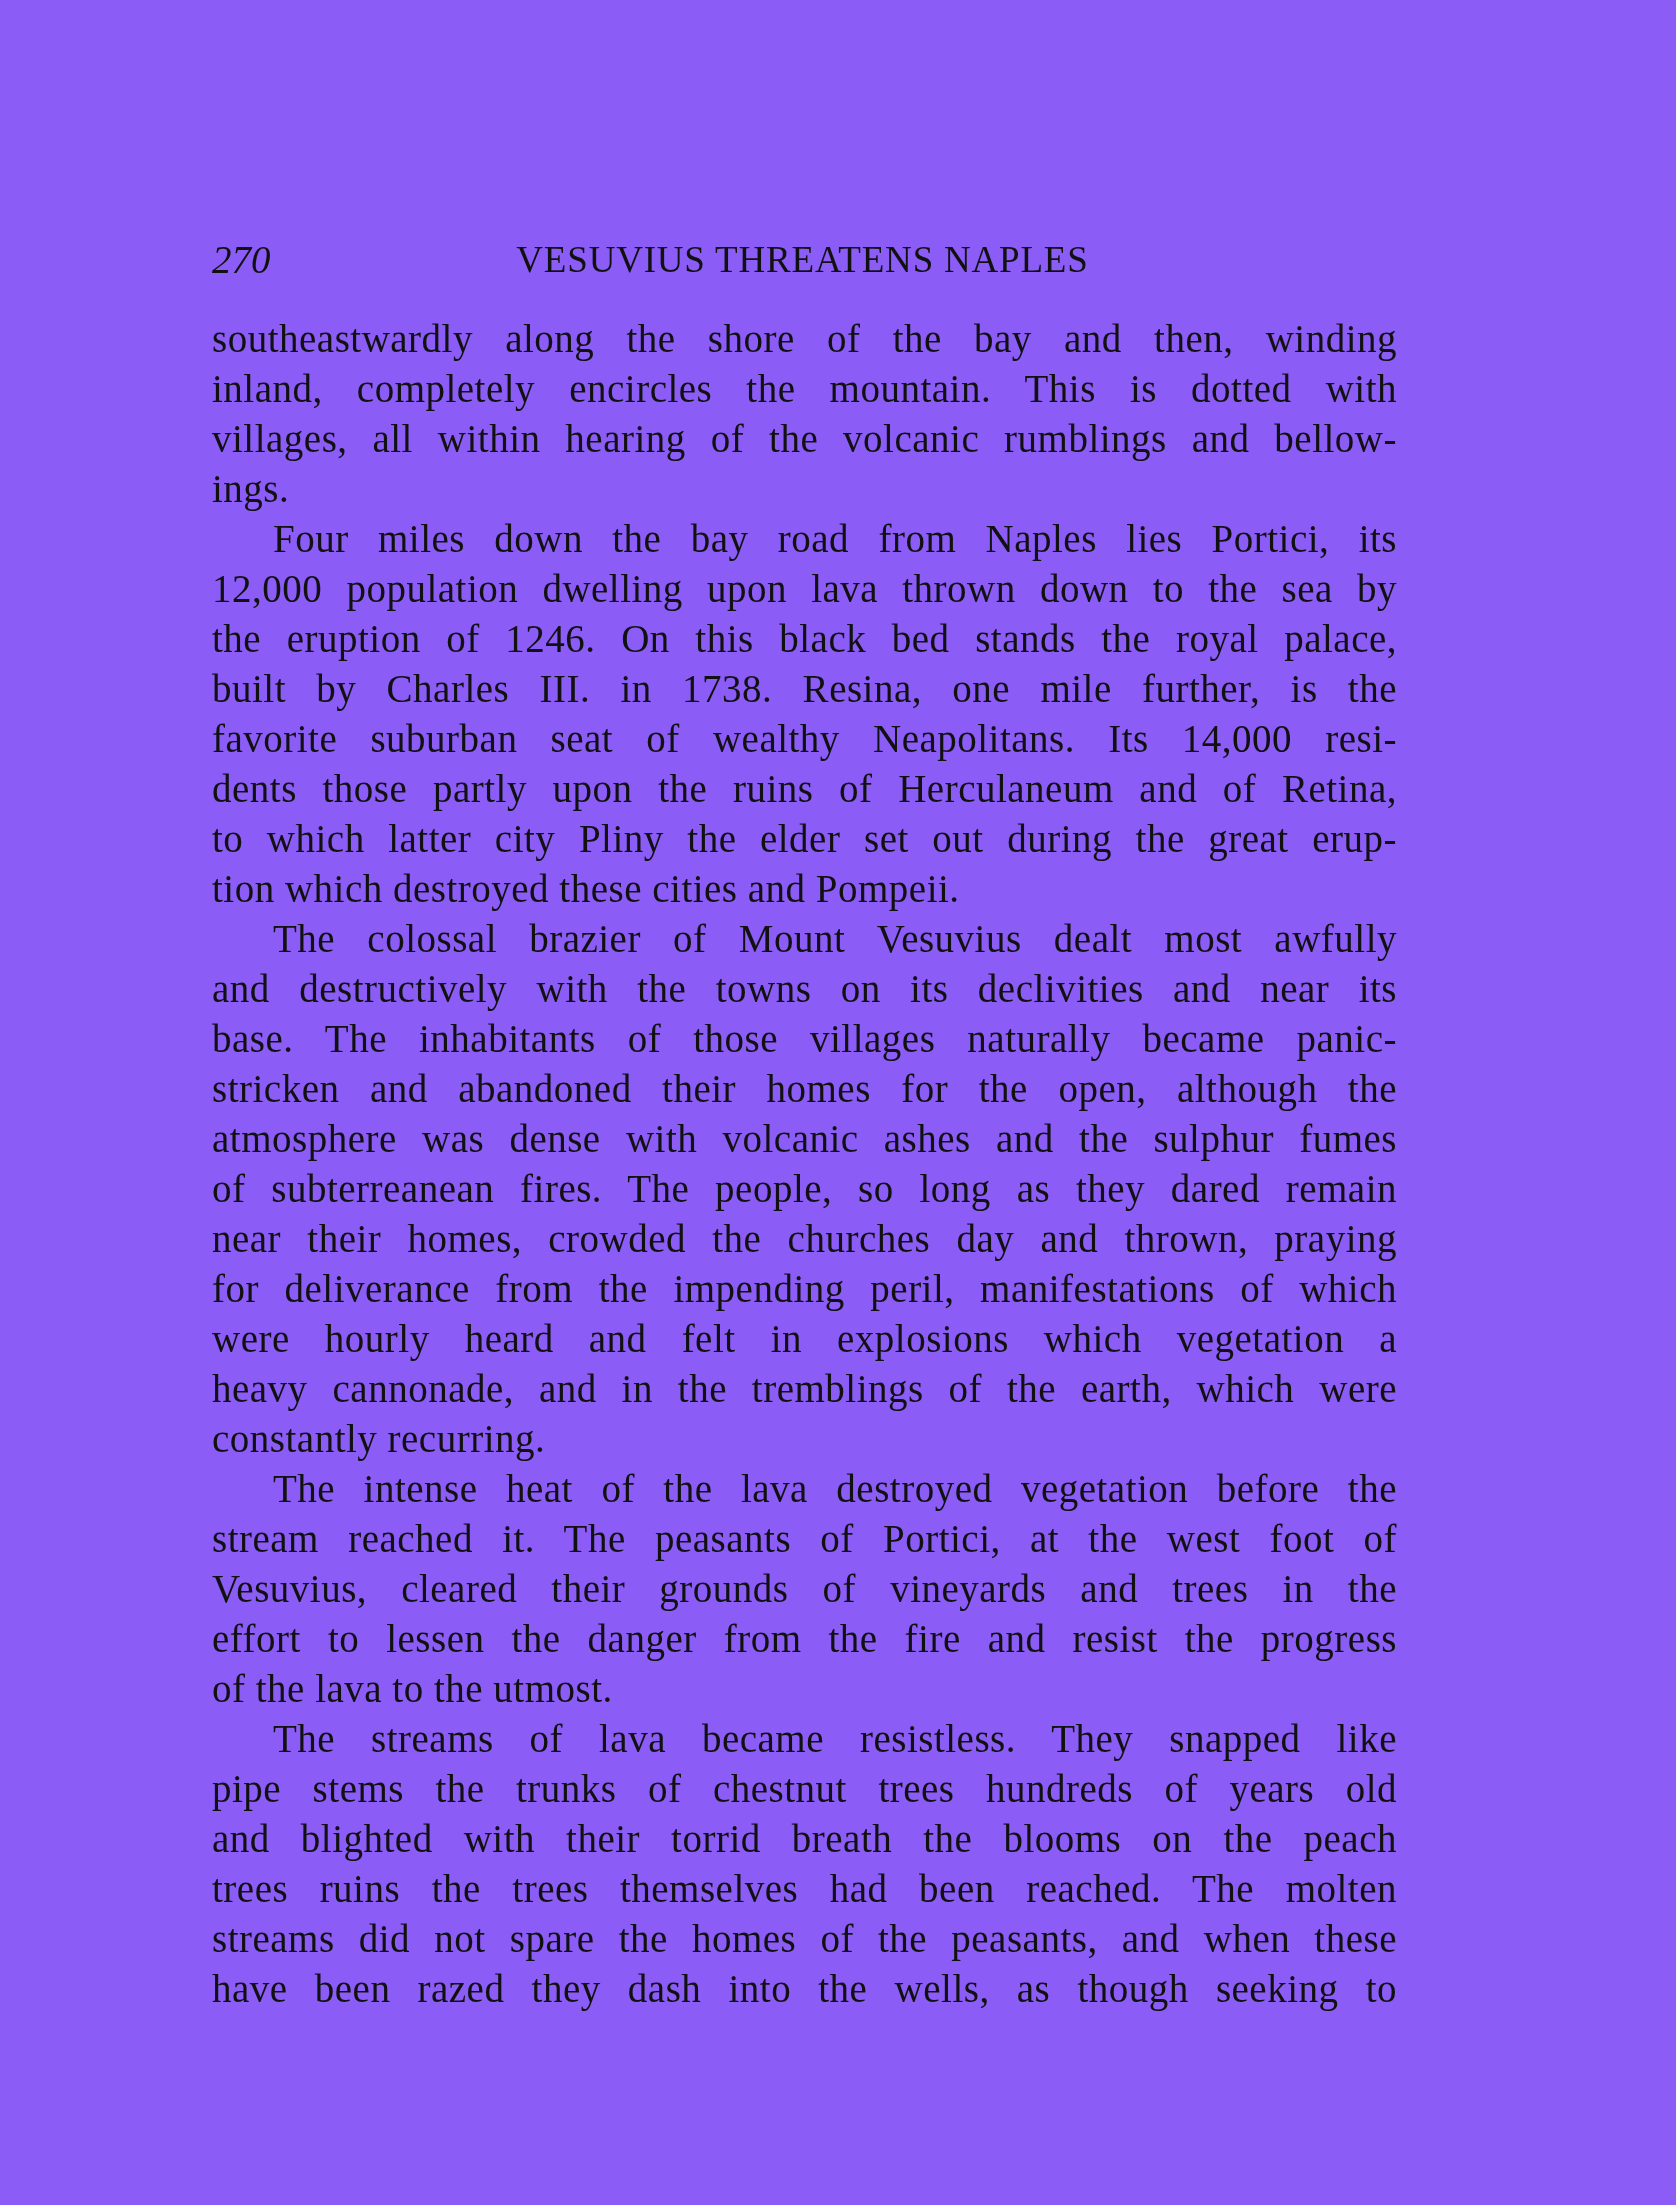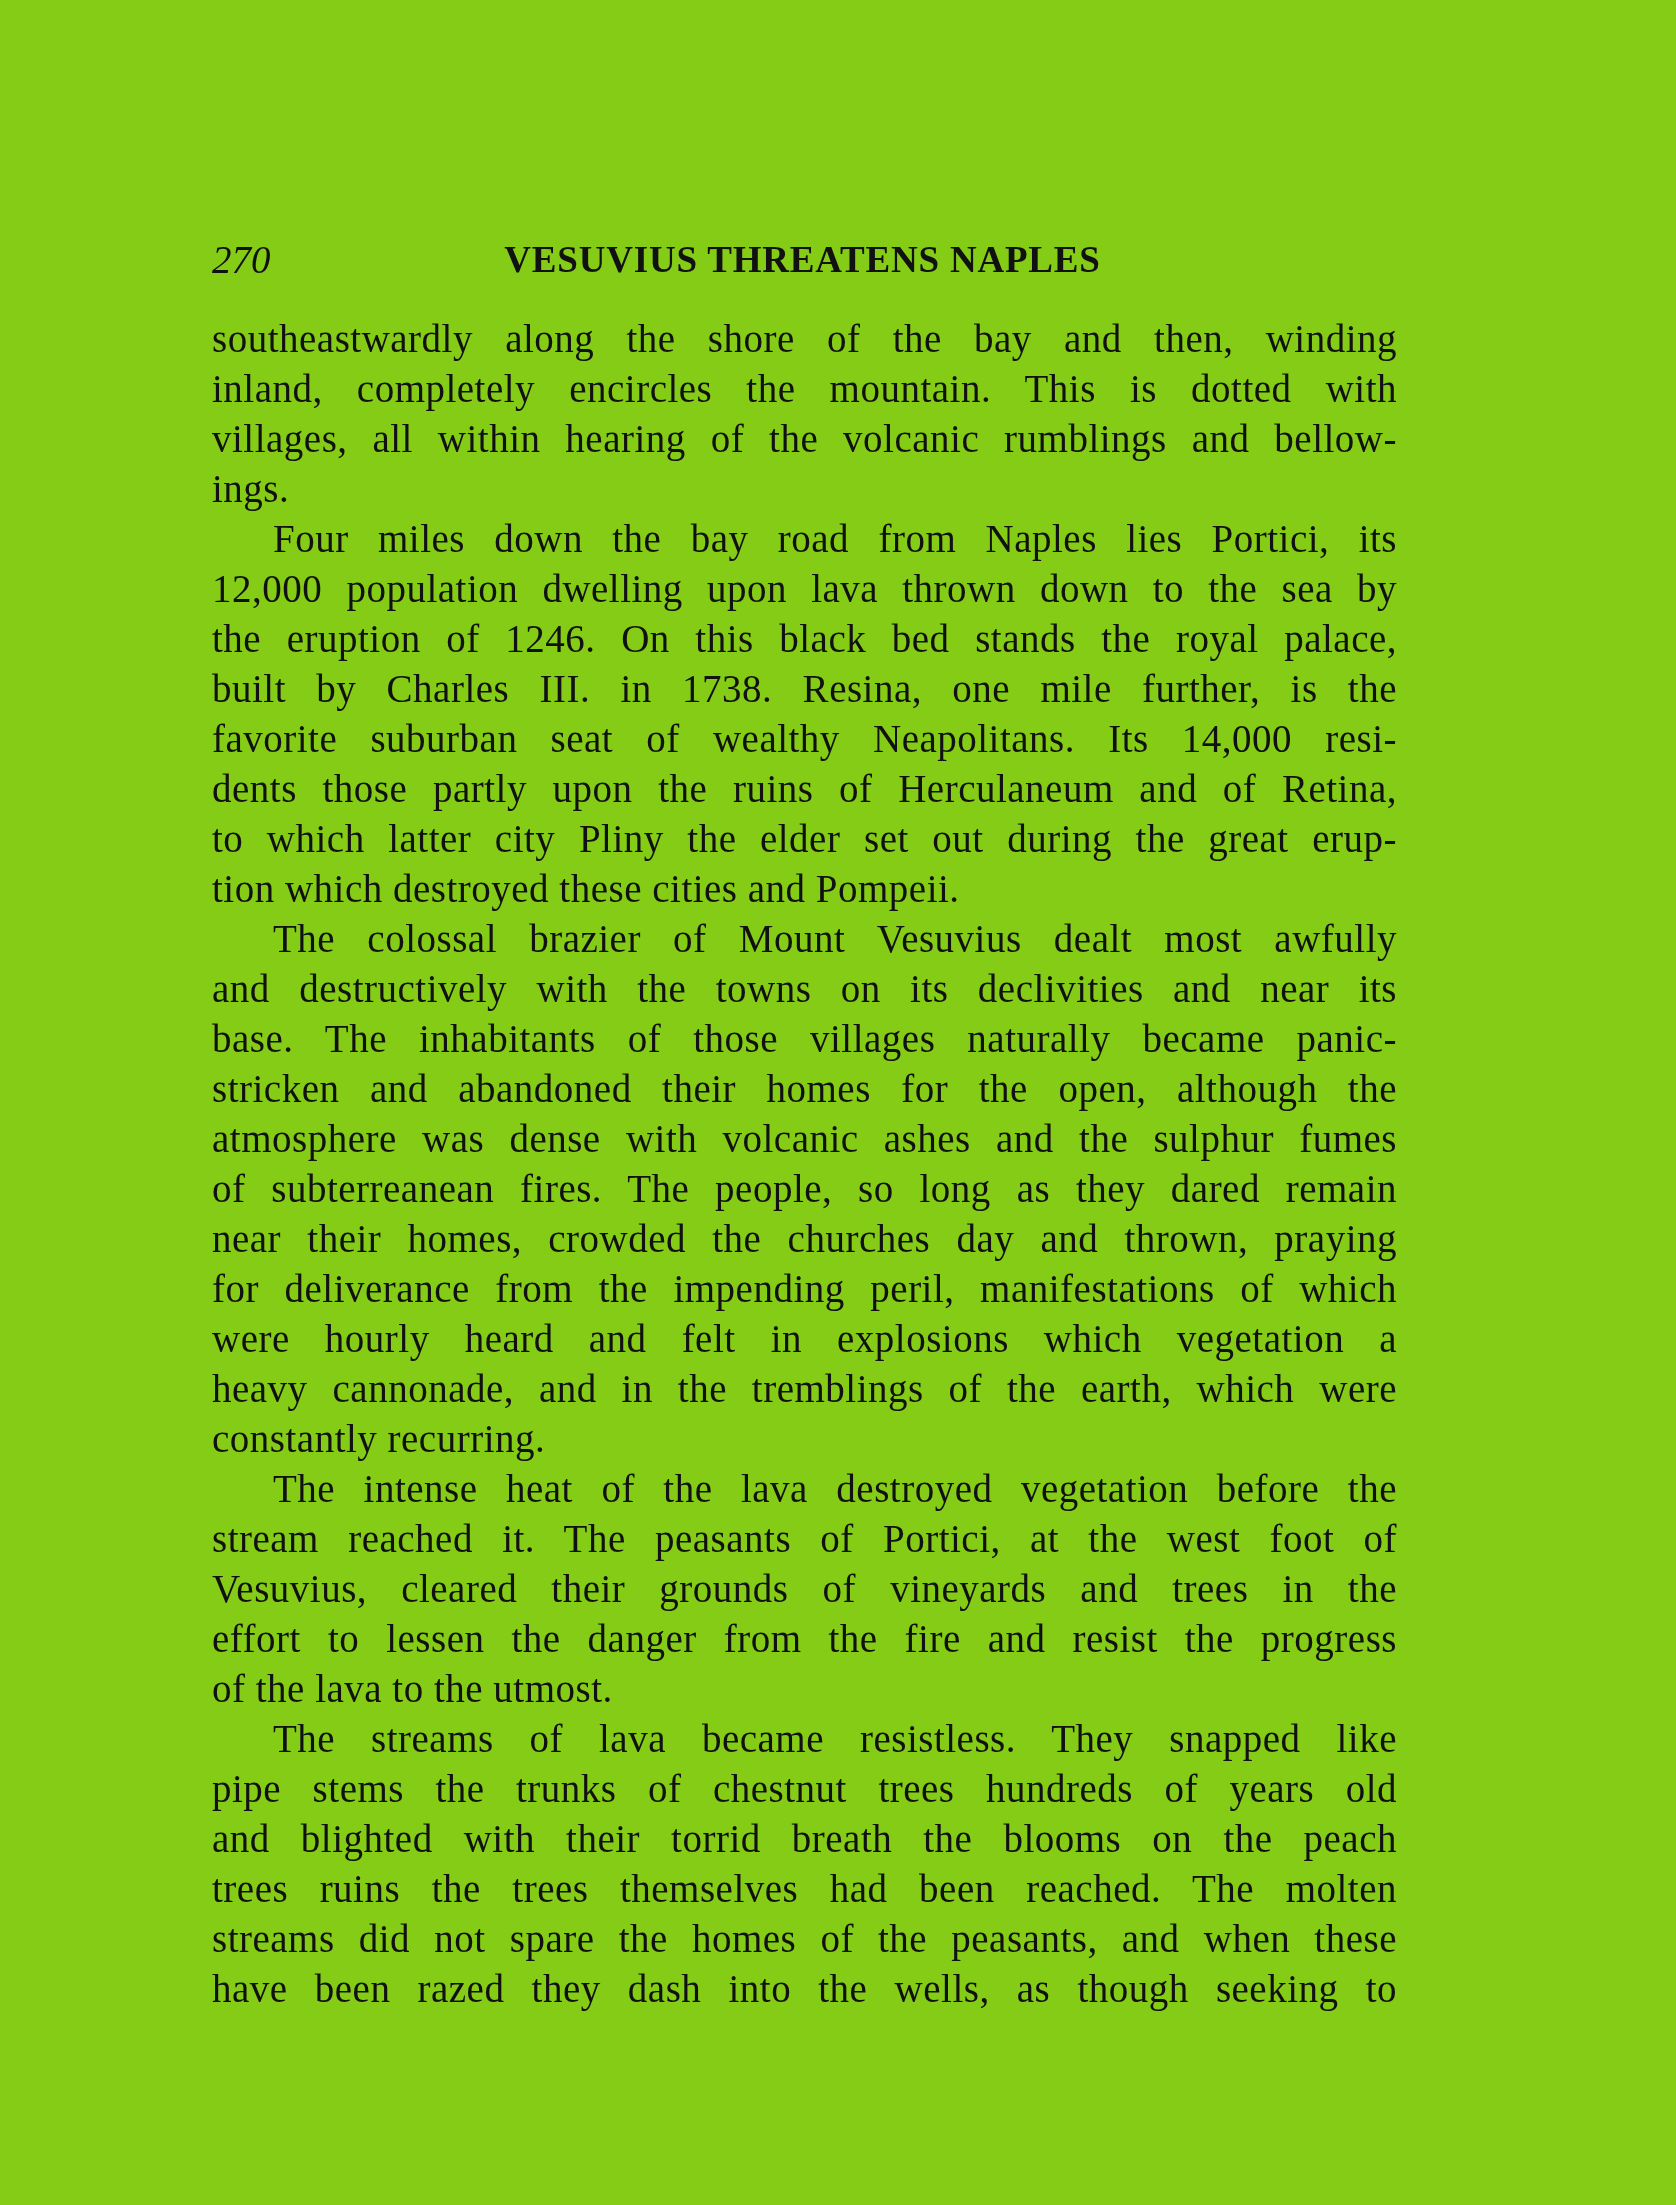--- a/index.html
+++ b/index.html
@@ -1,20 +1,20 @@
 <!DOCTYPE html>
 <html style="font-size:13.6px"><head>
 <meta charset="utf-8">
 <style>
   html, body { margin: 0; padding: 0; background: #ffffff; }
   body { width: 1677px; height: 2205px; position: relative; overflow: hidden; }
-  .page { position: absolute; left: 0; top: 0; width: 1677px; height: 2205px; background: #84cc16; color: #111111; font-family: "Liberation Serif", "DejaVu Serif", serif; }
+  .page { position: absolute; left: 0; top: 0; width: 1677px; height: 2205px; background: #8b5cf6; color: #111111; font-family: "Liberation Serif", "DejaVu Serif", serif; }
   .running-head { position: absolute; left: 212px; top: 234px; width: 1185px; height: 51px; }
   .page-number { position: absolute; left: 0; top: 0; font-size: 39px; line-height: 51px; font-style: italic; }
-  .head-title { position: absolute; left: 263px; top: 0; width: 655px; font-size: 37px; line-height: 51px; letter-spacing: 0.8px; text-align: center; white-space: nowrap; font-weight: bold; }
+  .head-title { position: absolute; left: 263px; top: 0; width: 655px; font-size: 37px; line-height: 51px; letter-spacing: 0.8px; text-align: center; white-space: nowrap; }
   .body-text { position: absolute; left: 212px; top: 314px; width: 1185px; }
   .line { display: block; height: 50px; line-height: 50px; font-size: 39px; letter-spacing: 0.5px; text-align: justify; text-align-last: justify; white-space: nowrap; overflow: visible; }
   .line.last { text-align-last: left; }
   .line.indent { padding-left: 61px; }
   .line-inner { display: block; width: 100%; text-align: justify; text-align-last: justify; white-space: normal; }
   .line.last .line-inner { text-align-last: left; }
 </style>
 </head>
 <body>
 

